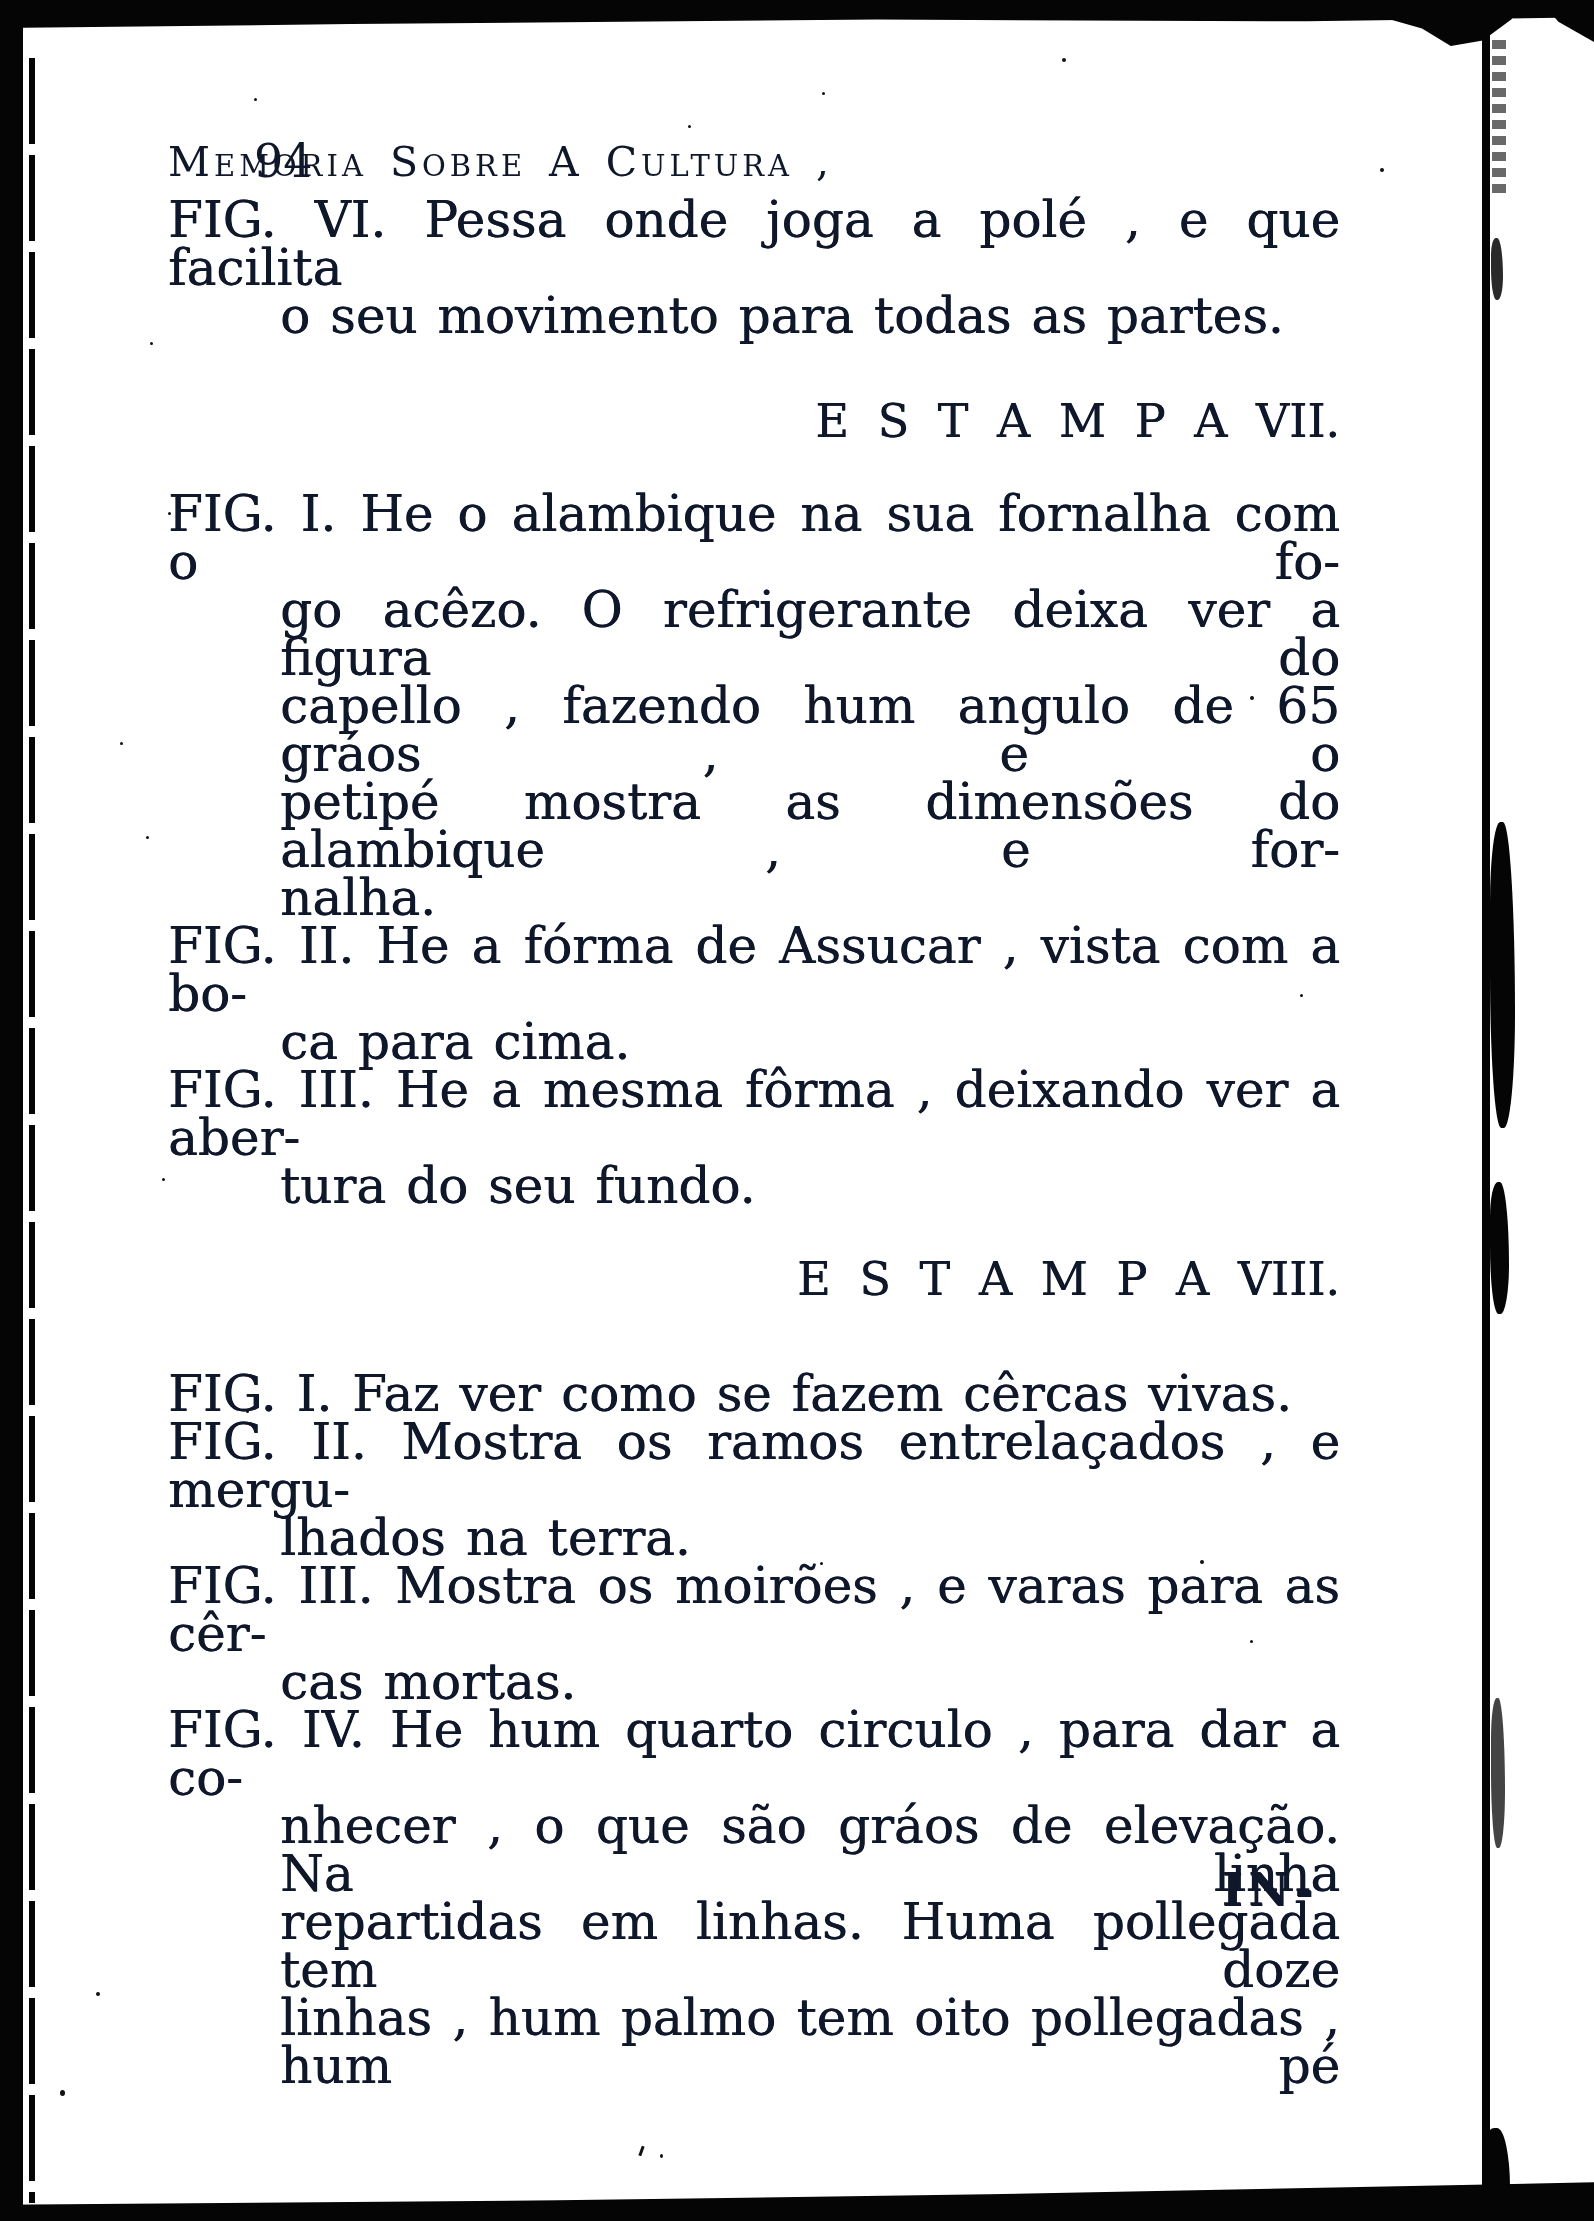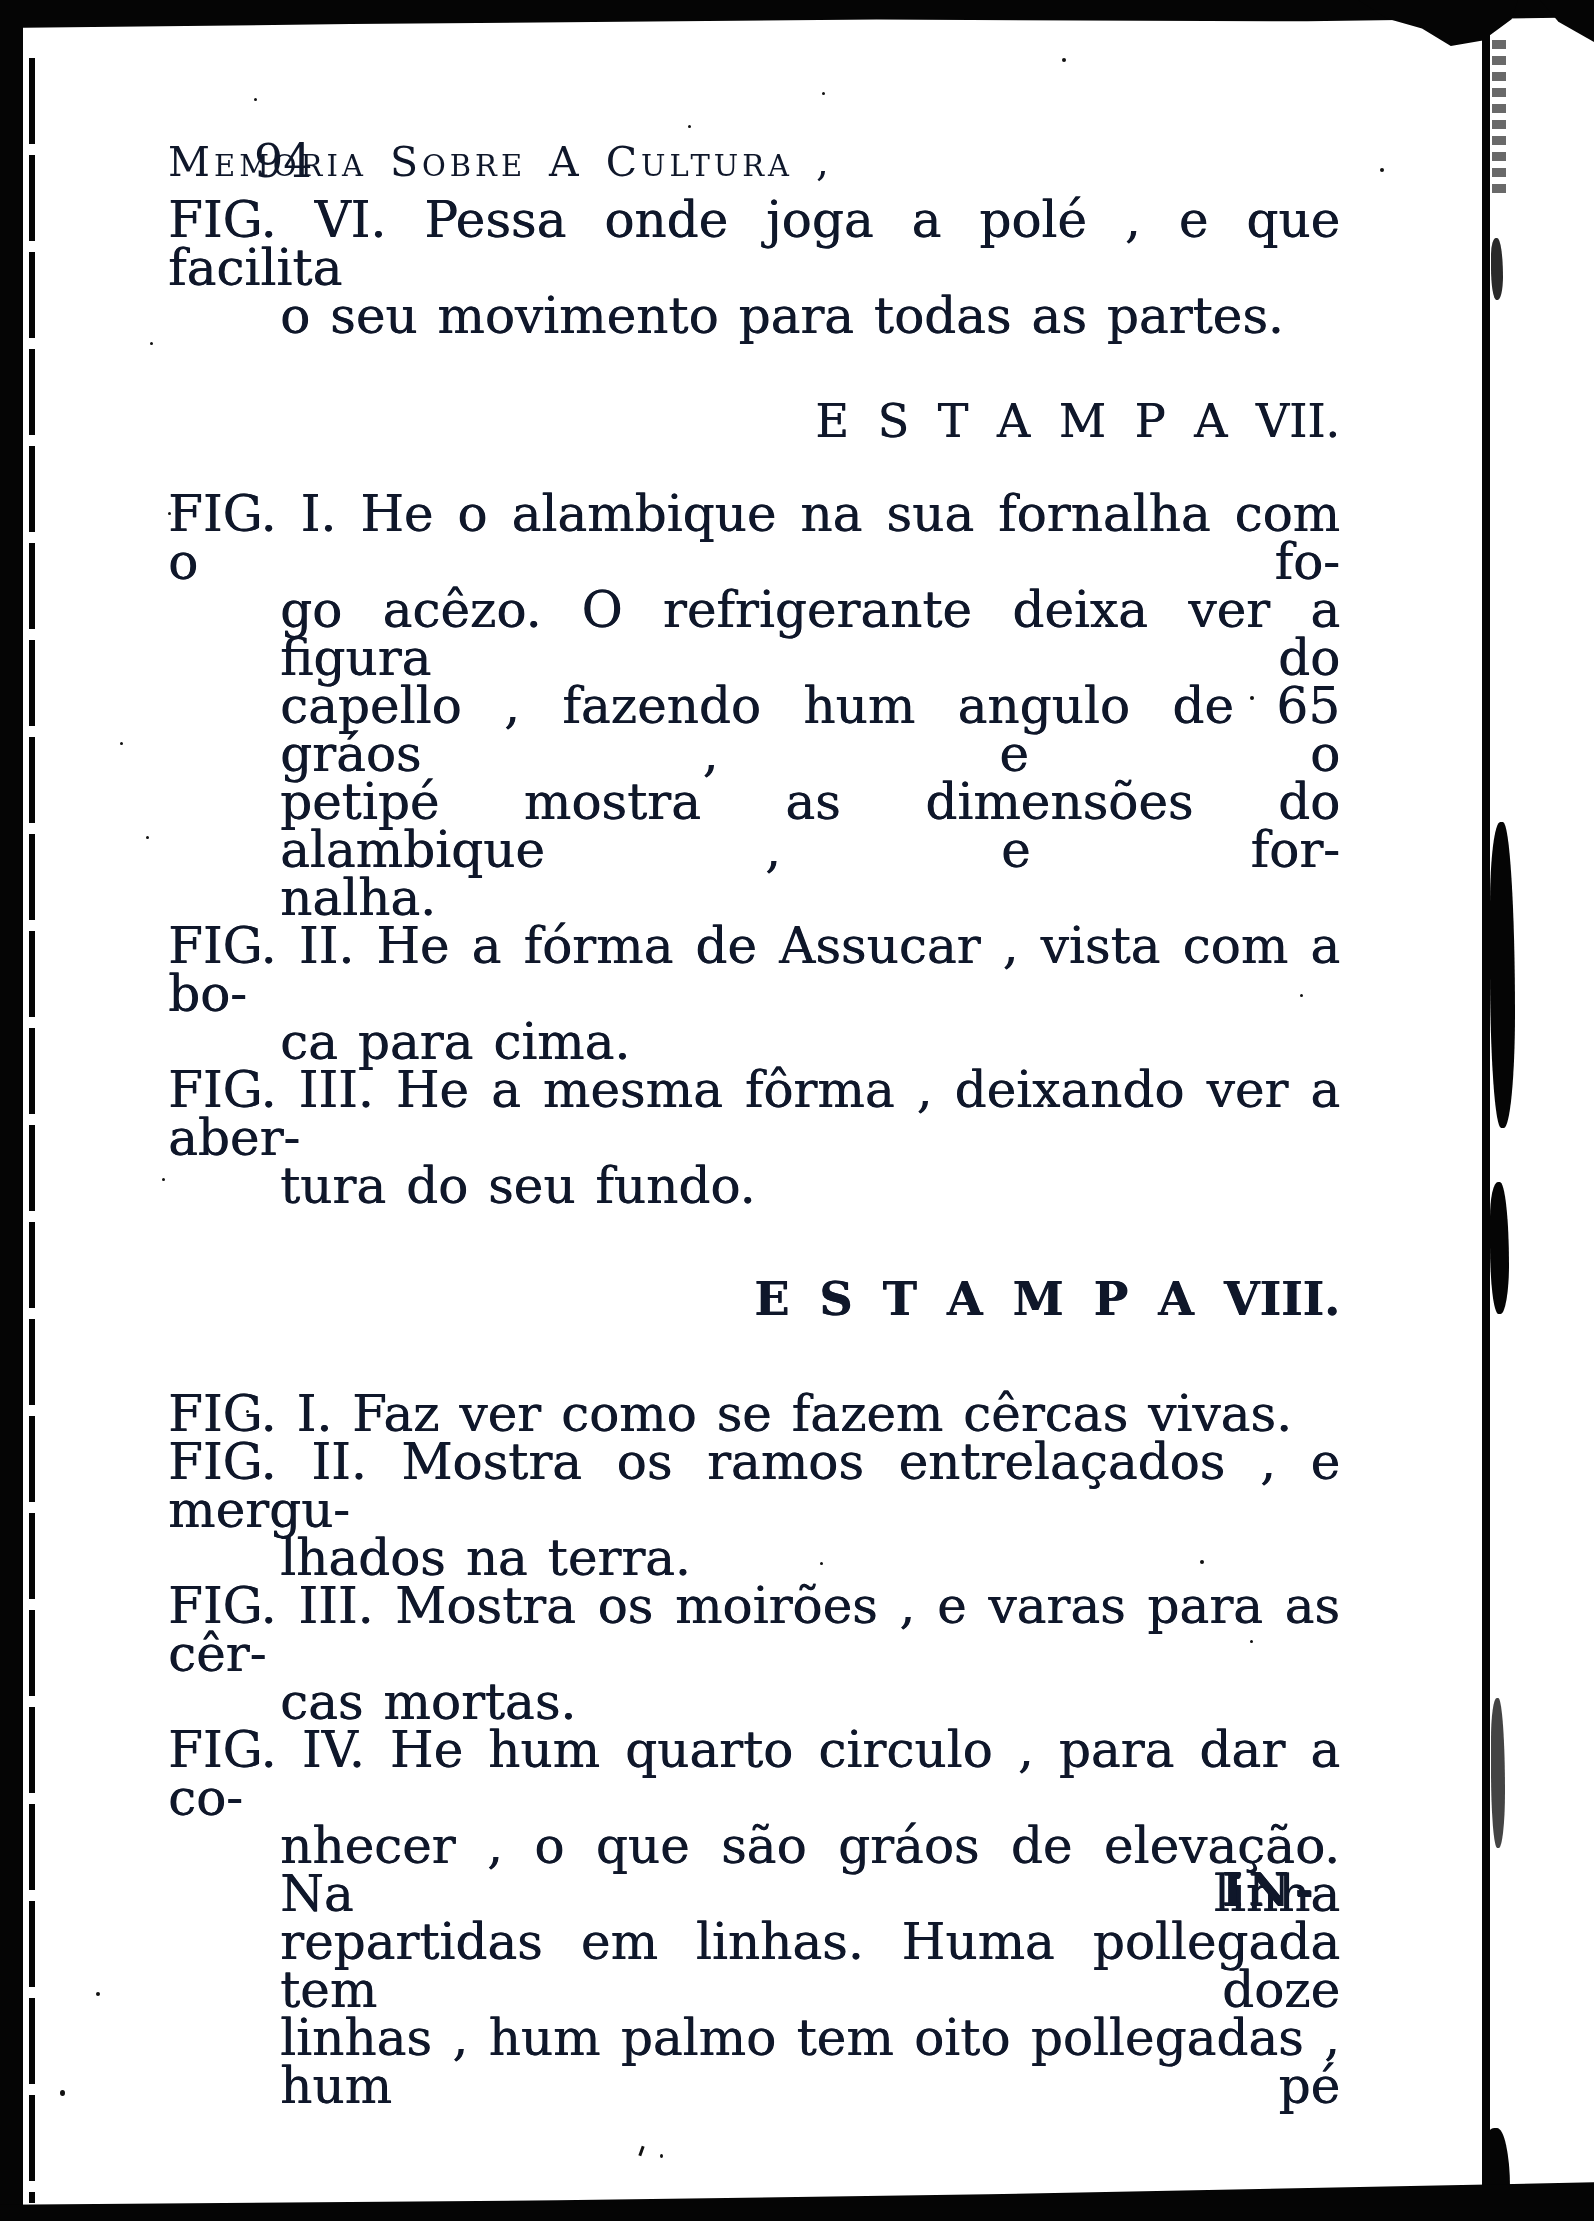--- a/index.html
+++ b/index.html
@@ -41,21 +41,21 @@
   .runtitle{position:absolute;left:0;right:0;top:6px;
     font-variant:small-caps;font-size:41px;letter-spacing:4px;word-spacing:6px;}
   .sections{margin-top:10px;}
   .entry{font-size:50px;line-height:48px;word-spacing:4px;
     text-shadow:.5px .4px 0 currentColor;}
   .line{text-align:justify;text-align-last:justify;white-space:normal;}
   .line.last{text-align-last:left;}
   .line:not(.first){padding-left:112px;}
   .heading{font-size:46px;line-height:50px;text-align:right;padding-left:38px;
     word-spacing:14px;margin:56px 0 44px 0;text-shadow:.5px .4px 0 currentColor;}
-  .heading.second{margin:64px 0 66px 0;font-weight:bold;}
+  .heading.second{margin:44px 0 66px 0;}
   .catchword{position:absolute;left:1222px;top:1864px;font-size:44px;
     font-weight:bold;letter-spacing:6px;text-shadow:.6px .5px 0 currentColor;}
 </style>
 </head>
 <body>
 
 <div class="page">
 
   <div class="artifact edge-top"></div>
   <div class="artifact blotch-topright"></div>

